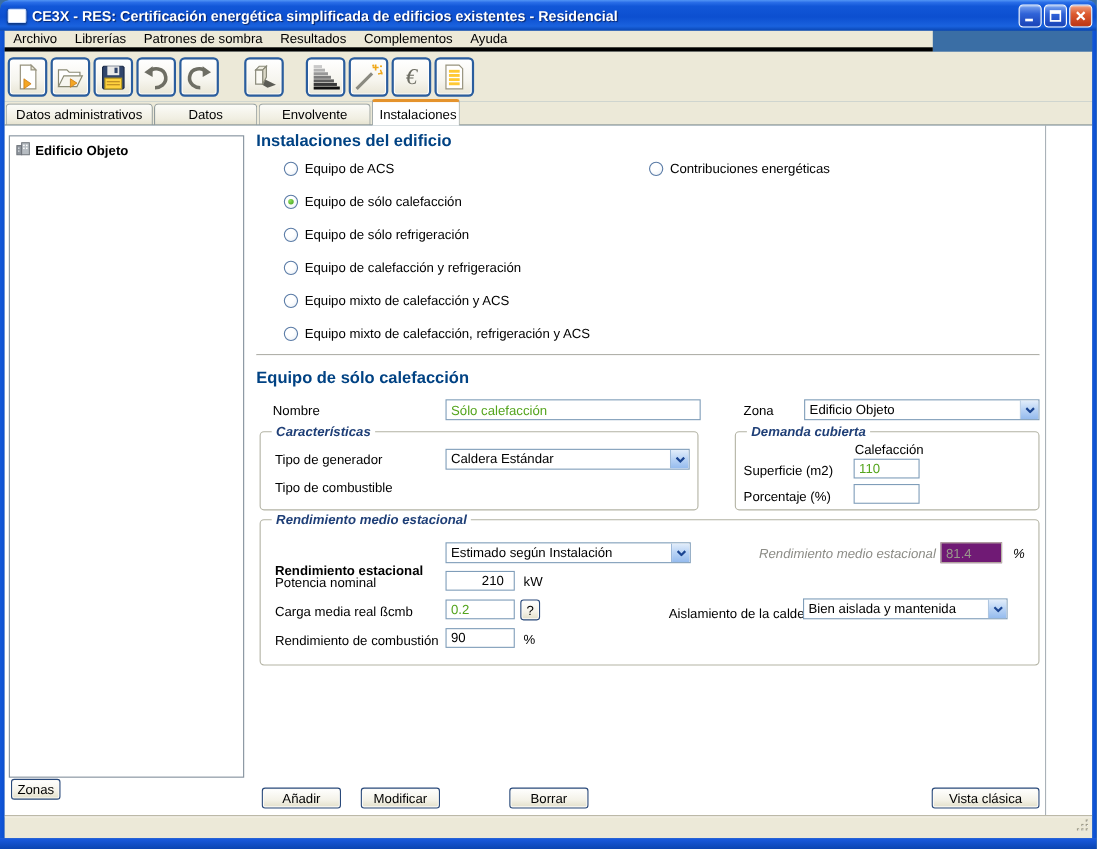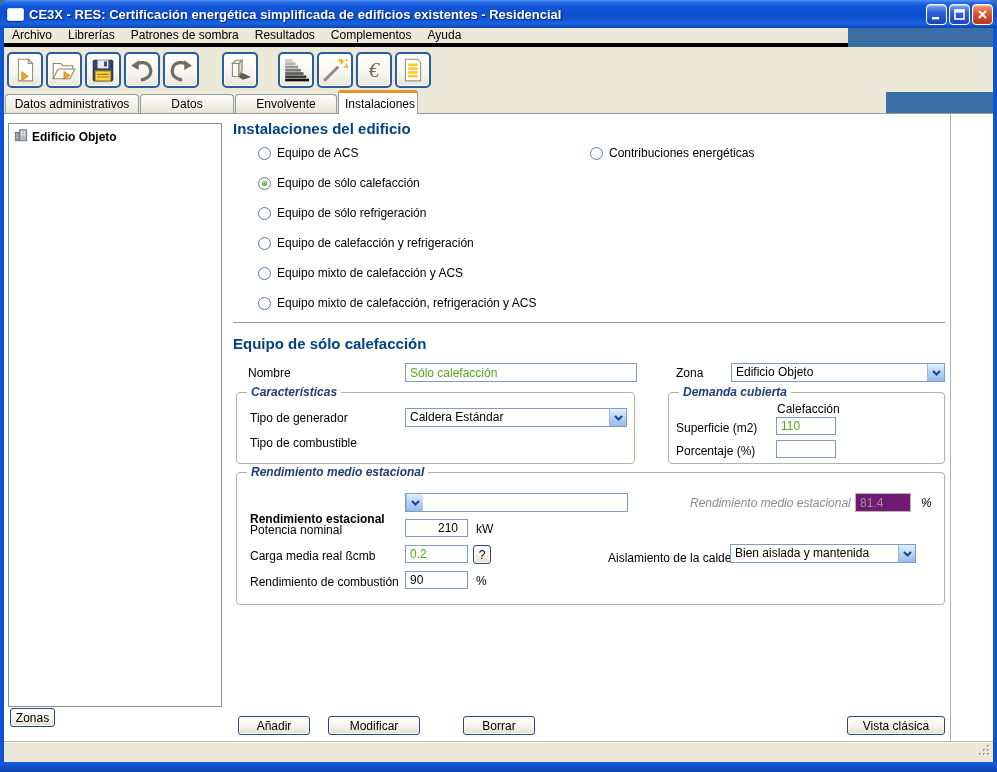--- a/index.html
+++ b/index.html
@@ -35,21 +35,21 @@
   .menu-item { padding:0 8px; height:19px; line-height:19px; }
 
   
   .toolbar { position:absolute; left:4px; top:47px; width:989px; height:45px; background:#ece9d8; }
   .tb-btn { position:absolute; top:5px; width:36px; height:36px; border:2px solid #2a5d9e; border-radius:5px;
     background:linear-gradient(180deg,#ffffff 0%,#f6f5ee 60%,#e9e6d6 100%);
     box-shadow:inset 0 0 0 1px #fdfdfd; }
   .tb-btn svg { display:block; margin:3px auto; }
 
   
-  .tabstrip { position:absolute; left:4px; top:92px; width:882px; height:22px; background:#ece9d8; }
+  .tabstrip { position:absolute; left:4px; top:92px; width:989px; height:22px; background:#ece9d8; }
   .tab { position:absolute; bottom:0; height:20px; line-height:19px; text-align:center;
     background:linear-gradient(180deg,#fcfcf9,#f0eee1 70%,#e4e1cd); border:1px solid #919b9c;
     border-bottom:none; border-radius:4px 4px 0 0; padding:0 6px; }
   .tab.active { height:24px; line-height:23px; background:#fff; z-index:5;
     border-top:3px solid #e5932c; border-radius:3px 3px 0 0; }
   .tabline { position:absolute; left:4px; top:113px; width:989px; height:1px; background:#919b9c; z-index:4; }
 
   
   .content { position:absolute; left:4px; top:114px; width:989px; height:627px; background:#fff; }
   .edge-line { position:absolute; left:946px; top:0; width:1px; height:627px; background:#aab2b8; }
@@ -315,20 +315,21 @@
     <span class="lbl" style="left:672px; top:307px">Superficie (m2)</span>
     <input class="xp-input green" style="left: 772px; top: 303px; width: 60px; height: 18px;" value="110">
     <span class="lbl" style="left:672px; top:330px">Porcentaje (%)</span>
     <input class="xp-input" style="left: 772px; top: 326px; width: 60px; height: 18px;" value="">
 
     <div class="groupbox" style="left:232px; top:358px; width:709px; height:133px">
       <span class="gb-title">Rendimiento medio estacional</span>
     </div>
     <span class="lbl bold" style="left:246px; top:382px">Rendimiento estacional</span>
     <div class="xp-select" style="left:401px; top:379px; width:223px">
+      <span class="sel-text">Estimado según Instalación</span>
       <span class="sel-btn">
           <svg width="9" height="6" viewBox="0 0 9 6">
             <path d="M1 1l3.5 3.5L8 1" fill="none" stroke="#1b4592" stroke-width="2"></path>
           </svg>
         </span>
     </div>
     <span class="lbl gray-italic" style="left:686px; top:382px">Rendimiento medio estacional</span>
     <input class="xp-input disabled" style="left: 851px; top: 379px; width: 56px;" disabled="" value="81.4">
     <span class="lbl italic" style="left:917px; top:382px">%</span>
 
@@ -347,21 +348,21 @@
             <path d="M1 1l3.5 3.5L8 1" fill="none" stroke="#1b4592" stroke-width="2"></path>
           </svg>
         </span>
     </div>
 
     <span class="lbl" style="left:246px; top:461px">Rendimiento de combustión</span>
     <input class="xp-input" style="left: 401px; top: 457px; width: 63px; height: 18px;" value="90">
     <span class="lbl" style="left:472px; top:460px">%</span>
 
     <button class="xp-button" style="left:234px; top:602px; width:72px">Añadir</button>
-    <button class="xp-button" style="left:324px; top:602px; width:92px">Modificar</button>
+    <button class="xp-button" style="left:324px; top:602px; width:72px">Modificar</button>
     <button class="xp-button" style="left:459px; top:602px; width:72px">Borrar</button>
     <button class="xp-button" style="left:843px; top:602px; width:98px">Vista clásica</button>
   </div>
 
   <div class="statusbar">
     <span class="grip"><svg width="13" height="13" viewBox="0 0 13 13">
           <g fill="#9d9a87">
             <rect x="9" y="9" width="2" height="2"></rect>
             <rect x="9" y="5" width="2" height="2"></rect>
             <rect x="5" y="9" width="2" height="2"></rect>

